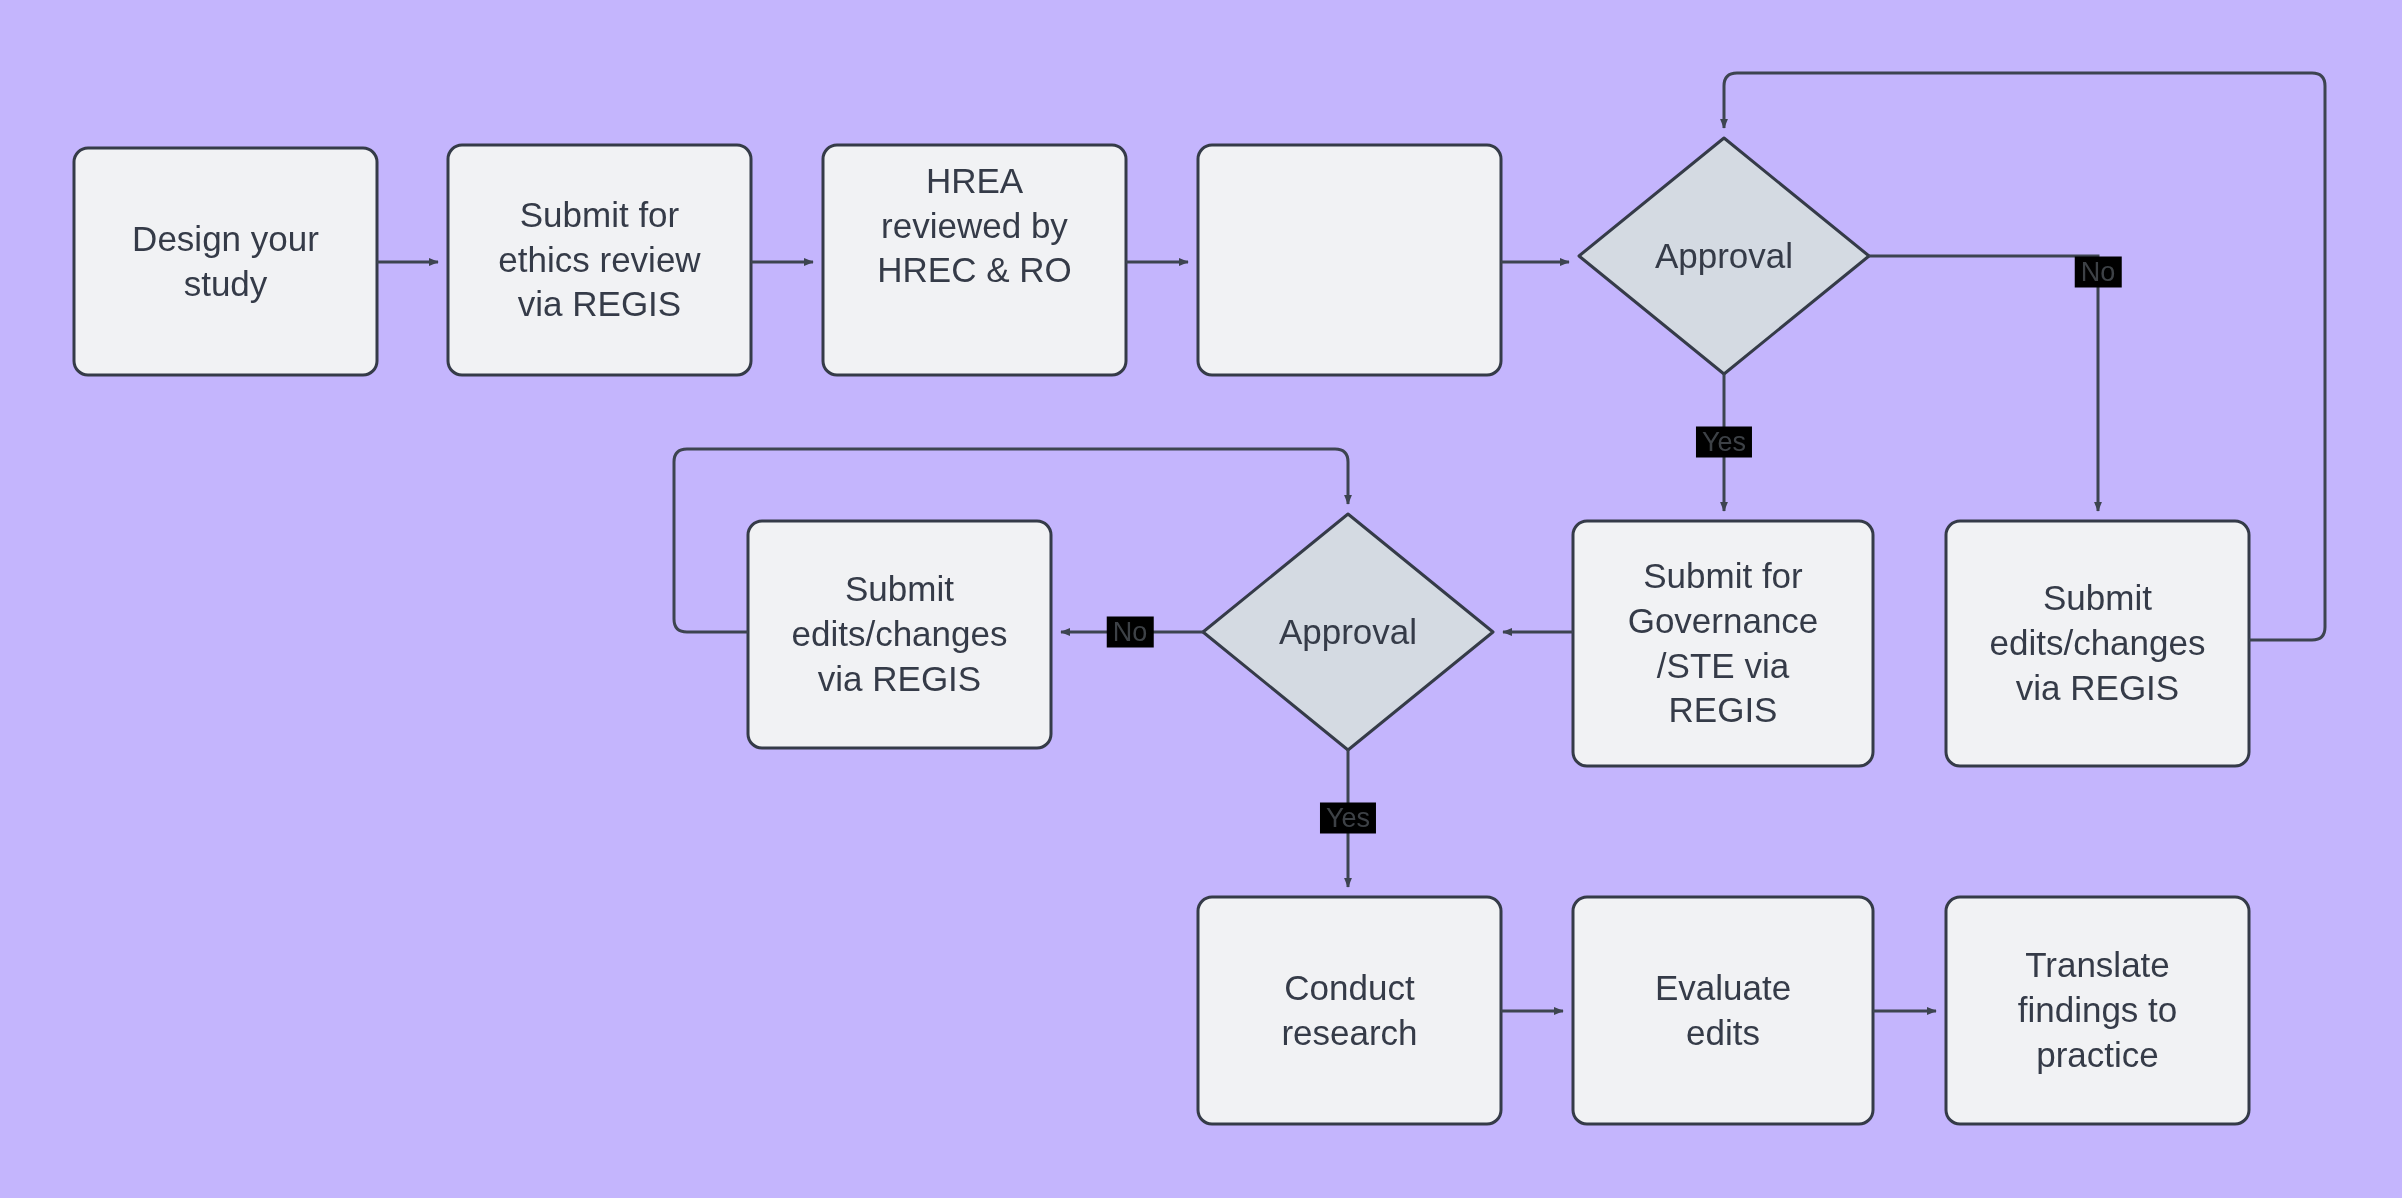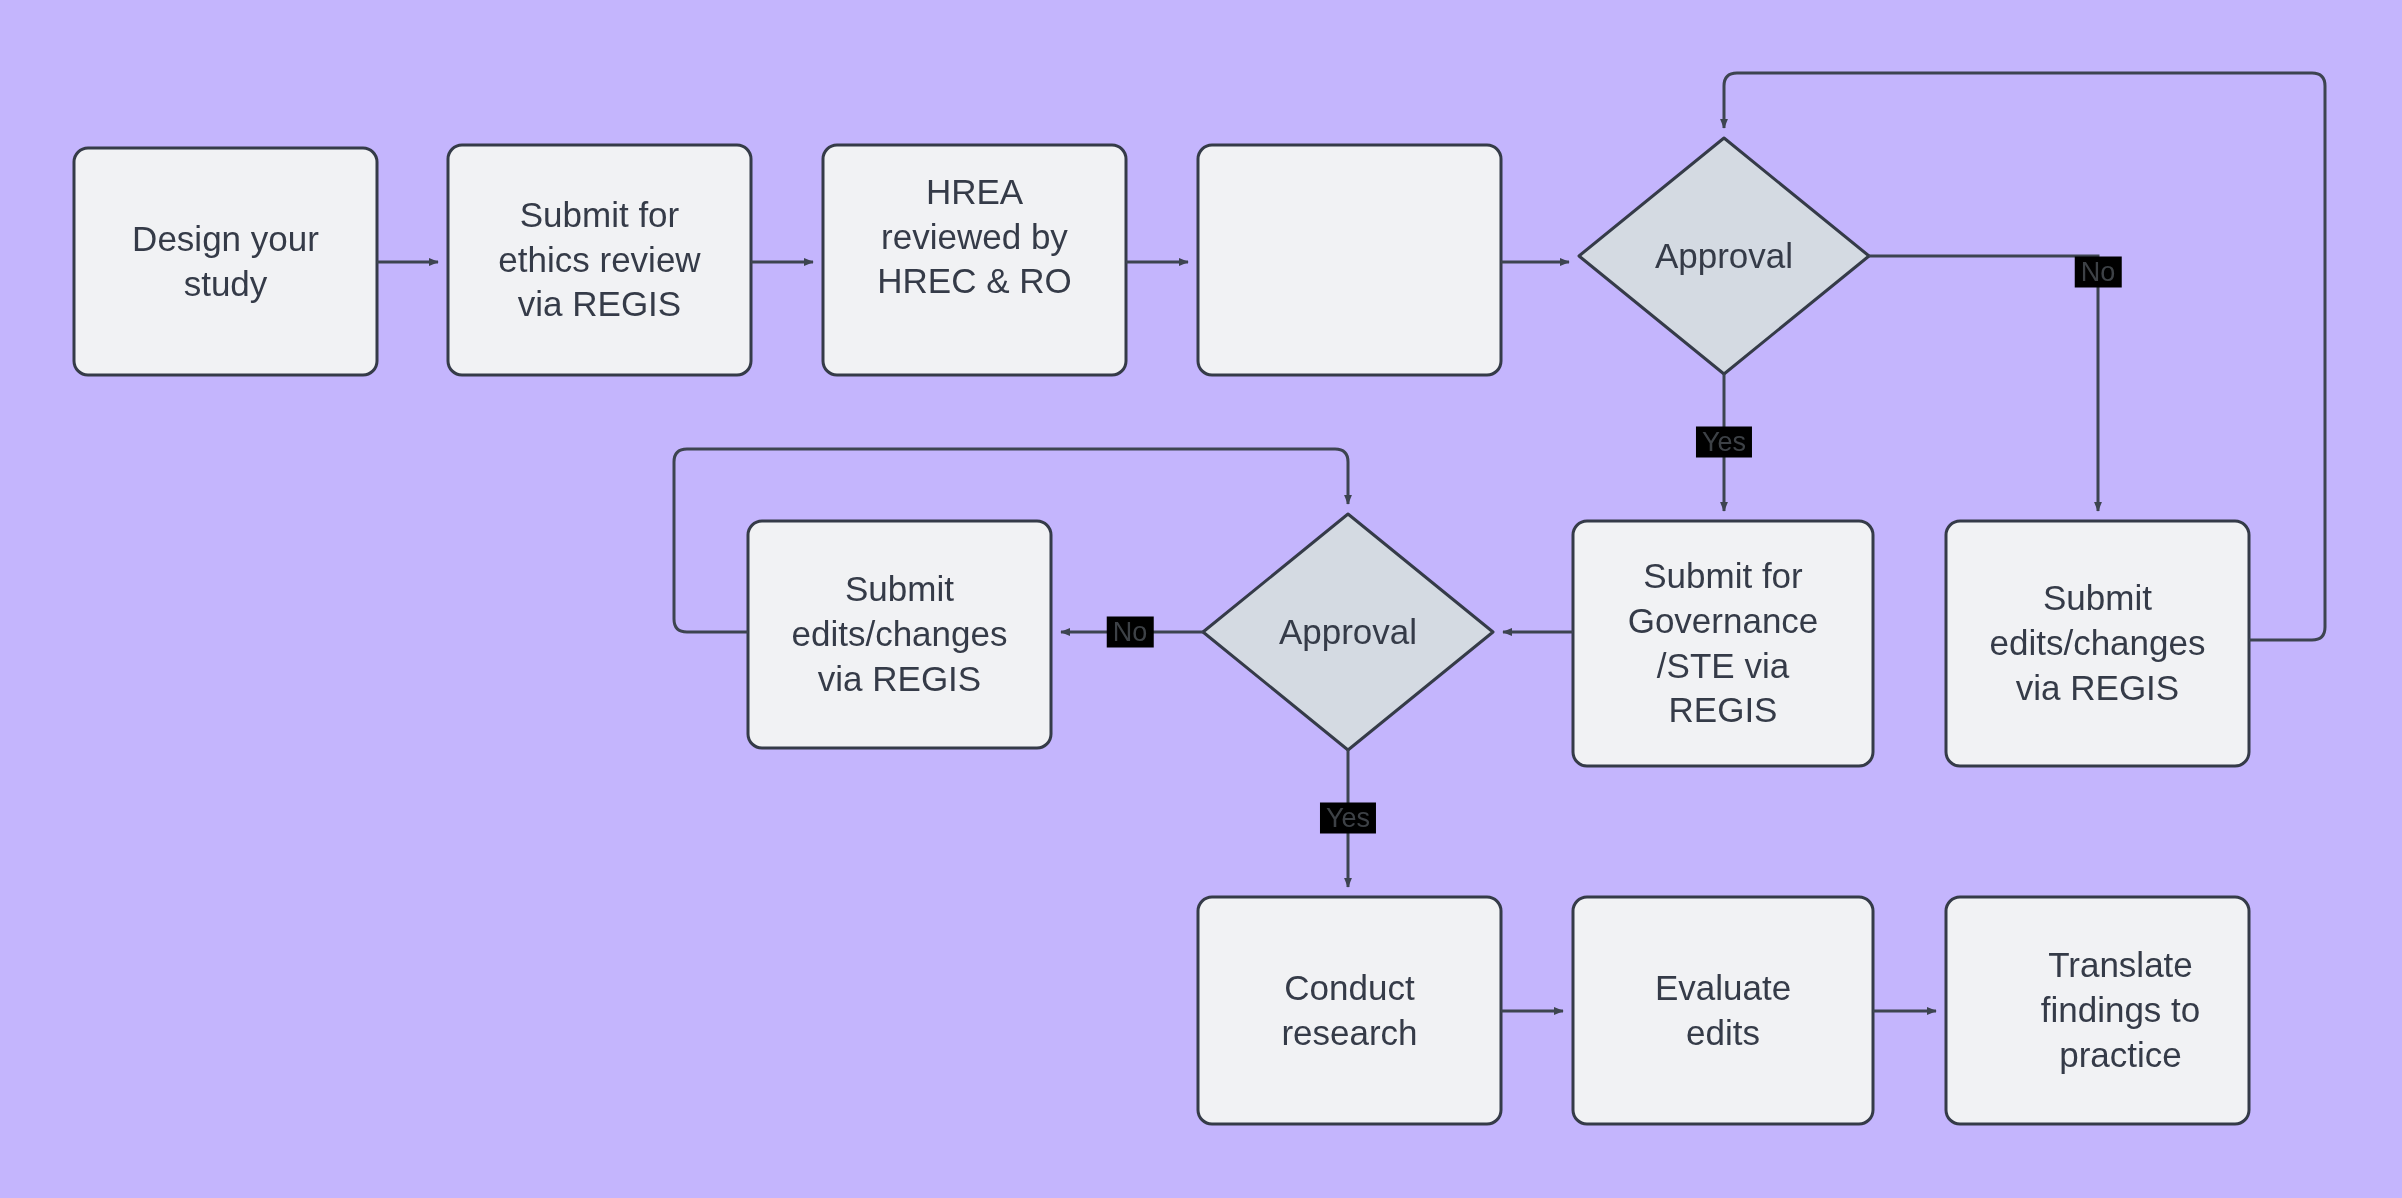--- a/index.html
+++ b/index.html
@@ -116,21 +116,21 @@
     </g>
   </svg>
 
   <div class="node-label" style="left:74px; top:148px; width:303px; height:227px;">Design your
 study</div>
 
   <div class="node-label" style="left:448px; top:145px; width:303px; height:230px;">Submit for
 ethics review
 via REGIS</div>
 
-  <div class="node-label" style="left:823px; top:156px; width:303px; height:162px;">HREA
+  <div class="node-label" style="left:823px; top:145px; width:303px; height:162px;">HREA
 reviewed by
 HREC &amp; RO</div>
 
 
   <div class="node-label" style="left:1579px; top:138px; width:290px; height:236px;">Approval</div>
 
   <div class="node-label" style="left:1573px; top:521px; width:300px; height:245px;">Submit for
 Governance
 /STE via
 REGIS</div>
@@ -144,21 +144,21 @@
   <div class="node-label" style="left:748px; top:521px; width:303px; height:227px;">Submit
 edits/changes
 via REGIS</div>
 
   <div class="node-label" style="left:1198px; top:897px; width:303px; height:227px;">Conduct
 research</div>
 
   <div class="node-label" style="left:1573px; top:897px; width:300px; height:227px;">Evaluate
 edits</div>
 
-  <div class="node-label" style="left:1946px; top:897px; width:303px; height:227px;padding-left:23px;">Translate
+  <div class="node-label" style="left:1946px; top:897px; width:303px; height:227px;">Translate
 findings to
 practice</div>
 
   <div class="edge-label" style="left:1724px; top:442px; background:#000000; padding:0 6px;">Yes</div>
 
   <div class="edge-label" style="left:2098px; top:272px; background:#000000; padding:0 6px;">No</div>
 
   <div class="edge-label" style="left:1130px; top:632px; background:#000000; padding:0 6px;">No</div>
 
   <div class="edge-label" style="left:1348px; top:818px; background:#000000; padding:0 6px;">Yes</div>

